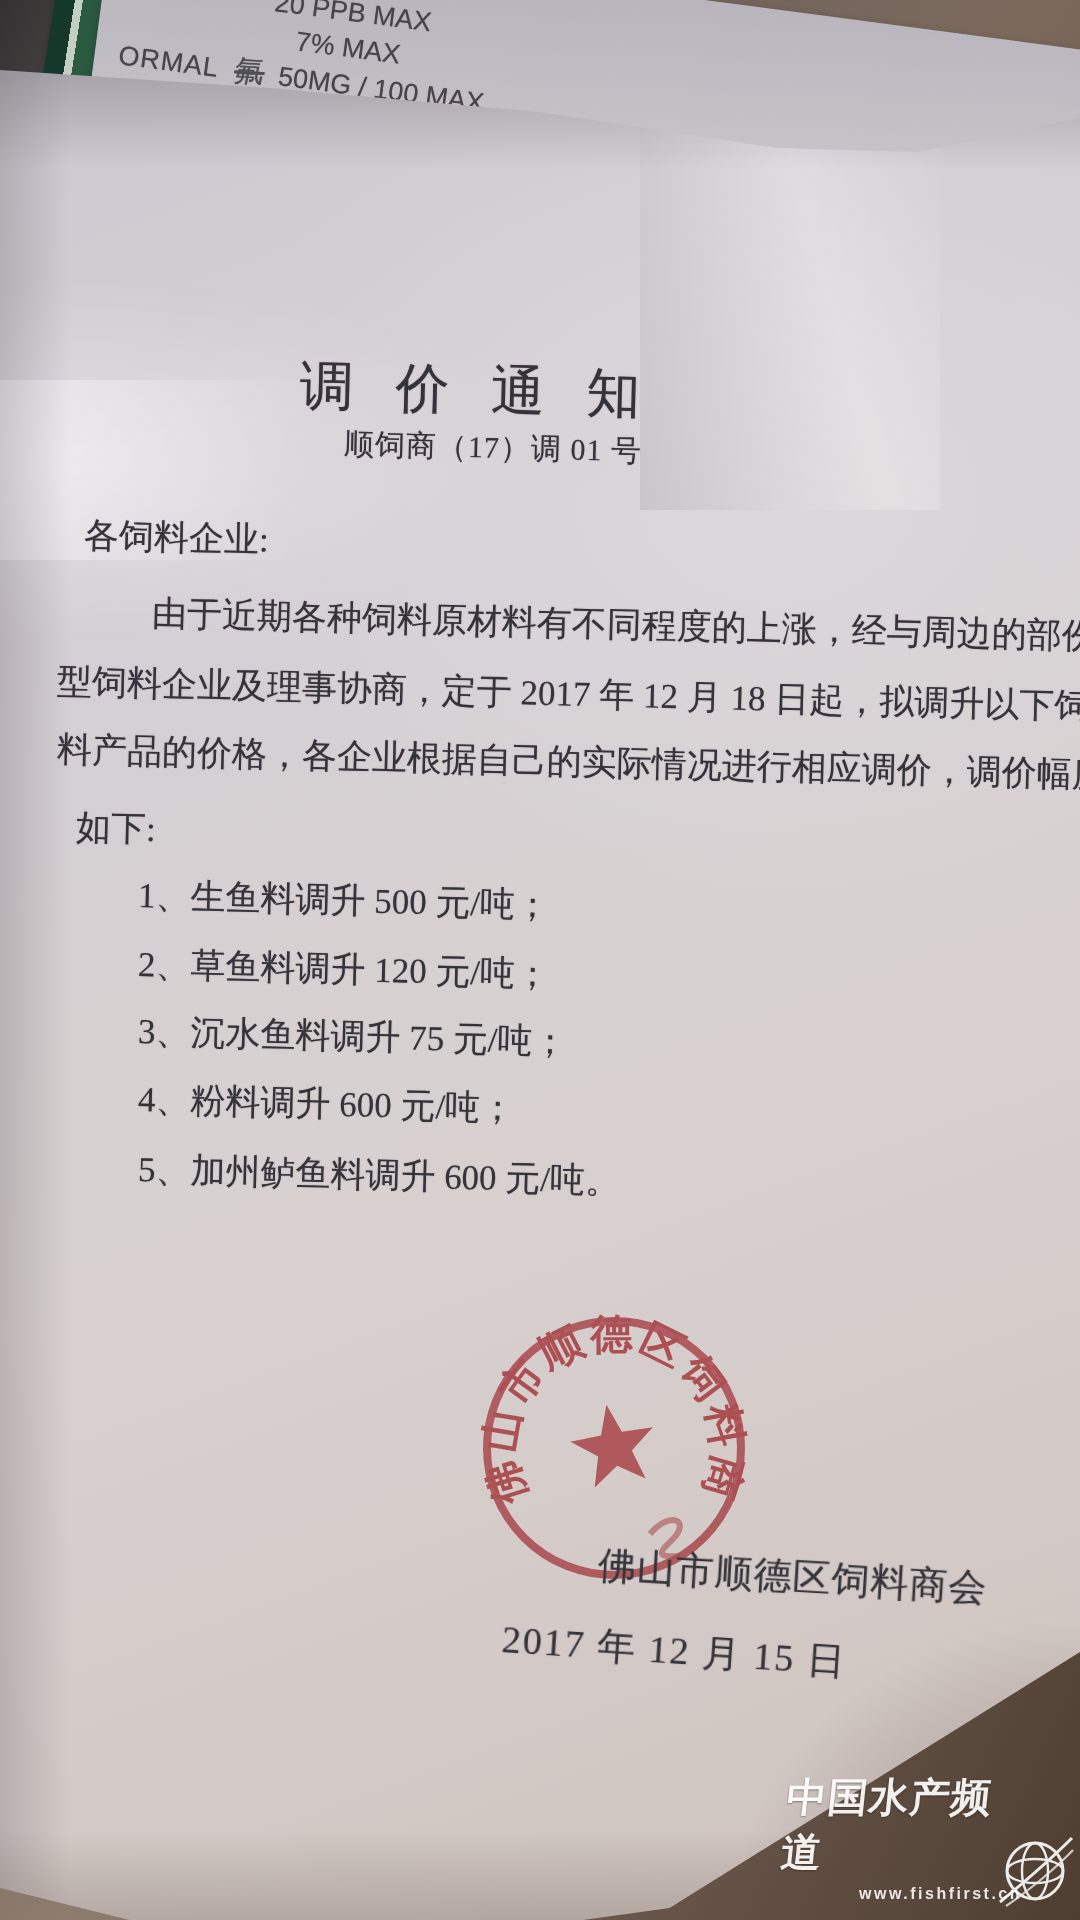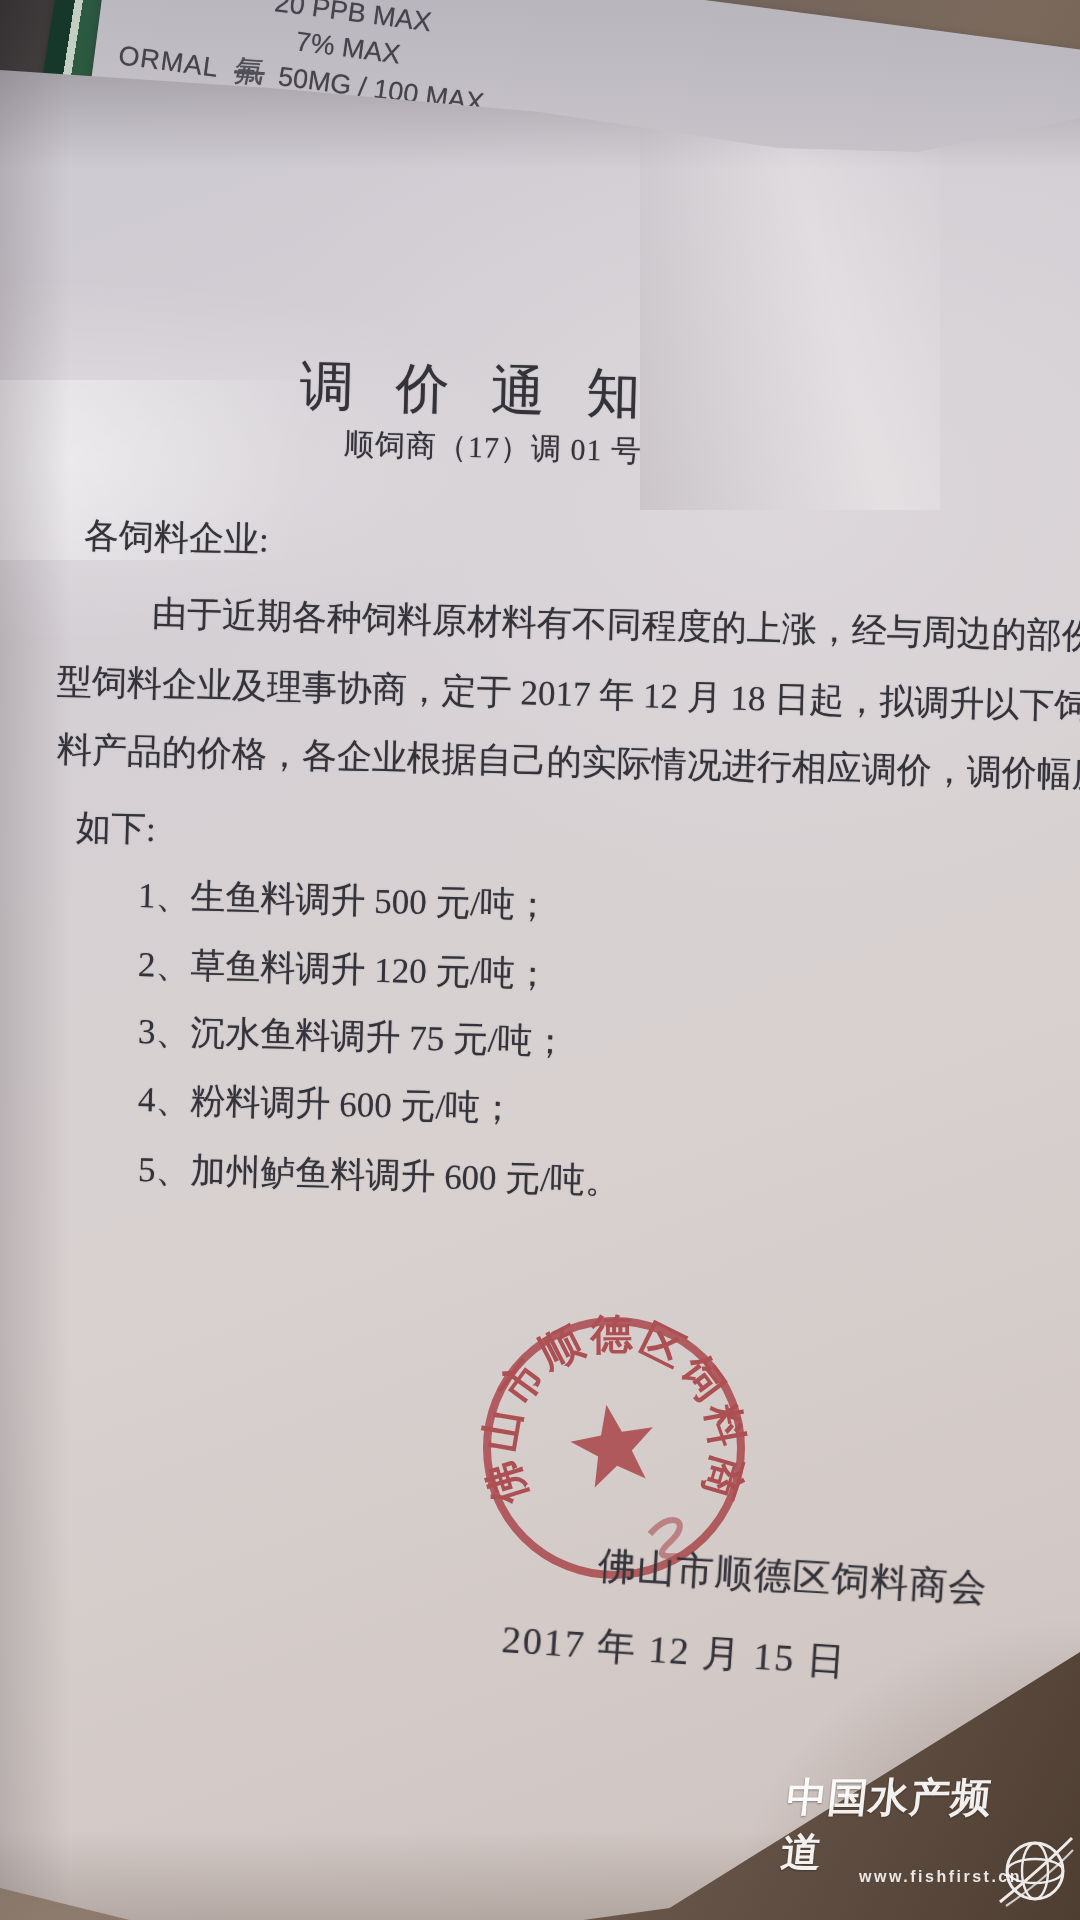--- a/index.html
+++ b/index.html
@@ -77,21 +77,21 @@
 
   
   .stamp{position:absolute;left:472px;top:1306px;width:284px;height:284px;z-index:5;
     mix-blend-mode:multiply;opacity:.85;}
 
   
   .watermark{position:absolute;right:6px;bottom:6px;width:290px;height:96px;z-index:50;
     color:#fff;font-family:"Liberation Sans","DejaVu Sans",sans-serif;}
   .wm-brand{position:absolute;right:48px;bottom:34px;font-size:40px;font-weight:700;
     transform:skew(-6deg);letter-spacing:1px;opacity:.92;text-shadow:0 1px 2px rgba(40,30,25,.45);}
-  .wm-url{position:absolute;right:52px;bottom:28px;font-size:16px;font-weight:700;
+  .wm-url{position:absolute;right:52px;bottom:11px;font-size:16px;font-weight:700;
     letter-spacing:2.5px;opacity:.88;}
   .wm-globe{position:absolute;right:0;bottom:4px;opacity:.9;}
 </style>
 </head>
 <body>
 
 <div class="photo">
 
   <div class="corner-dark"></div>
   <div class="book-edge"></div>

